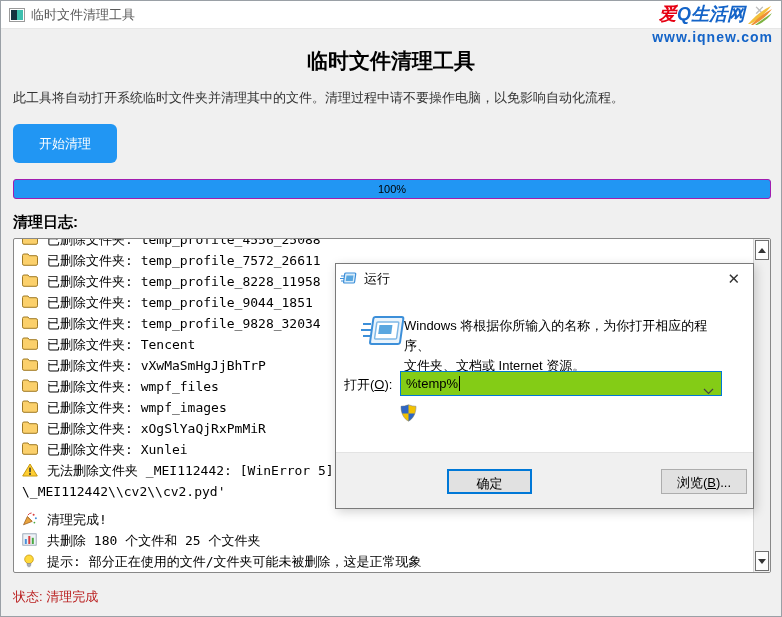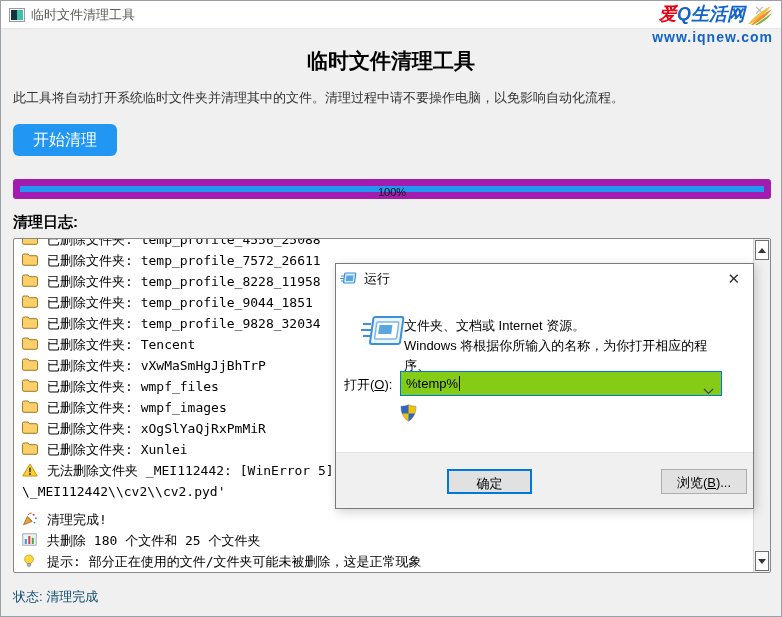--- a/index.html
+++ b/index.html
@@ -28,27 +28,27 @@
   .logo-red { color:#e60012; }
   .logo-blue { color:#1464c8; }
   .logo-line2 { font-size:14px; font-weight:bold; color:#1464c8; letter-spacing:1px; margin-top:4px; }
   .logo svg { margin-left:2px; }
   
   .page-title { position:absolute; top:46px; left:0; right:0; text-align:center;
     font-size:21px; font-weight:bold; color:#000; }
   .page-desc { position:absolute; top:88px; left:12px; right:12px;
     font-size:13px; color:#333; }
   
-  .start-btn { position:absolute; left:12px; top:123px; width:104px; height:32px;
-    background:#2196f3; color:#fff; font-size:16px; border:none; border-radius:6px;
+  .start-btn { position:absolute; left:12px; top:123px; width:104px; height:39px;
+    background:#2196f3; color:#fff; font-size:13px; border:none; border-radius:6px;
     font-family:"Liberation Sans",sans-serif; cursor:pointer; }
   
   .progress { position:absolute; left:12px; top:178px; width:758px; height:20px;
-    background:#2196f3; border:7px solid #a21caf; border-radius:3px;
-    display:flex; justify-content:center; }
+    background:#2196f3; border:1px solid #a21caf; border-radius:3px;
+    display:flex; align-items:center; justify-content:center; }
   .progress .pct { font-size:11px; color:#000; }
   
   .log-label { position:absolute; left:12px; top:212px; font-size:15px; font-weight:bold; color:#000; }
   .log-box { position:absolute; left:12px; top:237px; width:758px; height:335px;
     background:#fff; border:1px solid #888; border-radius:2px; overflow:hidden; }
   .log-rows { position:absolute; left:0; top:0; right:17px; }
   .log-row { display:flex; align-items:center; height:21px; padding-left:8px;
     white-space:nowrap; }
   .log-row.first { margin-top:-10px; }
   .log-row.gap { margin-top:7px; }
@@ -56,21 +56,21 @@
   .log-ico.empty { width:0; margin-right:0; }
   .log-text { font-family:"DejaVu Sans Mono", monospace; font-size:13px; color:#000; }
   
   .vscroll { position:absolute; top:0; right:0; bottom:0; width:17px;
     background:#f0f0f0; border-left:1px solid #d5d5d5; }
   .scroll-btn { position:absolute; left:1px; right:1px; height:20px; background:#fdfdfd;
     border:1px solid #6e6e6e; display:flex; align-items:center; justify-content:center; }
   .scroll-btn.up { top:1px; } .scroll-btn.down { bottom:1px; }
   .scroll-btn svg { display:block; }
   
-  .status-text { position:absolute; left:12px; top:587px; font-size:13px; color:#0c4a6e; }
+  .status-text { position:absolute; left:12px; top:587px; font-size:13px; color:#b91c1c; }
   
   .run-dialog { position:absolute; left:334px; top:262px; width:419px; height:246px;
     background:#fff; border:1px solid #7a7a7a; box-shadow:2px 3px 10px rgba(0,0,0,.18); z-index:40; }
   .rd-titlebar { position:absolute; left:0; top:0; right:0; height:30px; background:#fff;
     display:flex; align-items:center; padding-left:4px; }
   .rd-titlebar .rd-ico { width:17px; height:14px; margin-right:7px; }
   .rd-title { font-size:13px; color:#000; }
   .rd-close { position:absolute; right:13px; top:6px; font-size:15px; color:#333; cursor:pointer; }
   .rd-bigico { position:absolute; left:24px; top:50px; width:46px; height:38px; }
   .rd-desc { position:absolute; left:68px; top:52px; width:320px; font-size:13px;
@@ -313,22 +313,22 @@
       <svg width="46" height="38" viewBox="0 0 46 38">
         <g transform="skewX(-8)">
             <rect x="14" y="3" width="30" height="27" rx="2" fill="#EAF4FC" stroke="#3C8FD9" stroke-width="2"></rect>
             <rect x="18" y="8" width="22" height="17" rx="1" fill="#fff" stroke="#7FB8E6" stroke-width="1.5"></rect>
             <rect x="21" y="11" width="13" height="9" fill="#5AA7E0"></rect>
           </g>
         <path d="M3 10 h8 M1 16 h10 M3 22 h8" stroke="#3C8FD9" stroke-width="2"></path>
       </svg>
     </span>
     <div class="rd-desc">
+      <div>Windows 将根据你所输入的名称，为你打开相应的程序、</div>
       <div>文件夹、文档或 Internet 资源。</div>
-      <div>Windows 将根据你所输入的名称，为你打开相应的程序、</div>
     </div>
 
     <div class="rd-open-row"><span>打开(</span><span class="u">O</span><span>):</span></div>
 
     <div class="rd-combo">
       <span class="val">%temp%</span>
       <span class="caret"></span>
       <span class="rd-chevron">
         <svg width="11" height="7" viewBox="0 0 11 7">
             <path d="M1 1 L5.5 5.5 L10 1" stroke="#444" stroke-width="1.2" fill="none"></path>

